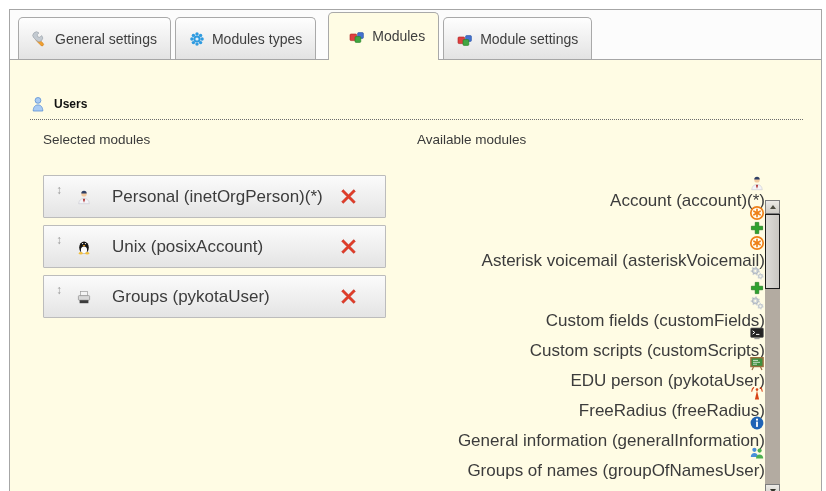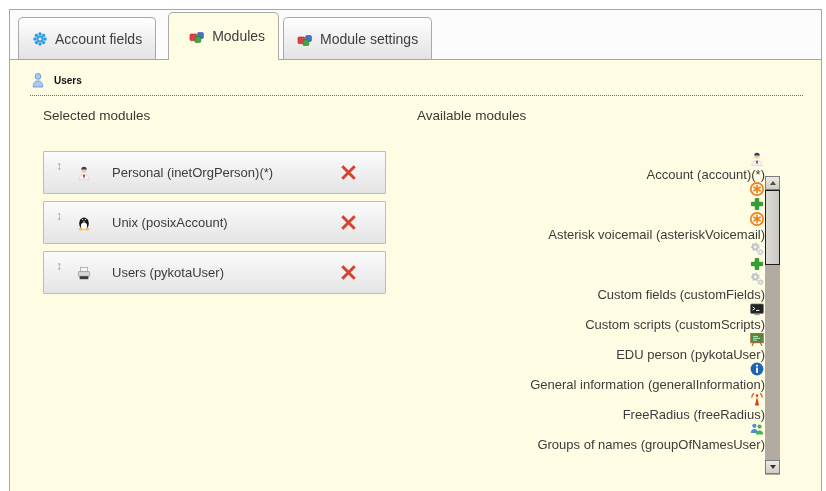--- a/index.html
+++ b/index.html
@@ -12,38 +12,38 @@
     display:flex; align-items:flex-end; padding-left:8px; position:relative; }
   .tab { display:flex; align-items:center; gap:7px; padding:0 13px; height:42px;
     background:linear-gradient(#fefefe,#e3e3e3); border:1px solid #a9a9a9; border-bottom:none;
     border-radius:5px 5px 0 0; color:#3e3e3e; font-size:14px; margin-right:4px;
     position:relative; cursor:pointer; white-space:nowrap; }
   .tab.active { background:#fffce4; height:48px; margin-bottom:-1px; z-index:2;
     margin-left:8px; padding-bottom:1px;padding-left:20px; }
   .tab-icon { width:16px; height:16px; flex:0 0 16px; }
   
   .content { position:relative; height:431px; background:#fffce4; }
-  .users-heading { margin:12px 18px 0 20px; padding-bottom:7px;
+  .users-heading { margin:36px 18px 0 20px; padding-bottom:7px;
     border-bottom:1px dotted #6b6b6b; display:flex; align-items:center; gap:8px;
-    font-weight:bold; font-size:10px; color:#111; }
+    font-weight:bold; font-size:12px; color:#111; }
   .users-heading svg { width:16px; height:16px; }
   .cols { display:flex; margin-top:12px; padding-left:33px; }
   .col-left { width:343px; margin-right:31px; }
   .col-right { width:348px; }
   .col-label { font-size:13.5px; color:#3a3a3a; margin-bottom:28px; }
   
   .sel-row { height:43px; border:1px solid #bcbcbc; border-radius:1px;
     background:linear-gradient(#fbfbfb,#e4e4e4); margin-bottom:7px;
     display:flex; align-items:center; padding:0 28px 0 12px; cursor:move; }
   .drag { color:#9a9a9a; font-size:12px; line-height:1; position:relative; top:-7px;
     width:14px; cursor:ns-resize; }
   .mod-icon { width:16px; height:16px; flex:0 0 16px; }
   .sel-row .mod-icon { margin-left:6px; }
   .sel-row .mod-label { margin-left:20px; }
-  .mod-label { font-size:13px; color:#3c3c3c; }
+  .mod-label { font-size:17px; color:#3c3c3c; }
   .delete-icon { width:17px; height:17px; margin-left:auto; cursor:pointer; }
   
   .av-row { height:30px; display:flex; align-items:flex-end;flex-direction:column; }
   .av-row .mod-label { margin-left:9px; }
   .add-icon { width:16px; height:16px; margin-left:auto; cursor:pointer; }
   
   .scrollbar { position:absolute; left:755px; top:104px; width:15px; height:299px;
     background:#b3aba1; }
   .sb-btn { height:14px; background:linear-gradient(#eceae6,#cfccc6);
     border:1px solid #7c7c7c; position:relative; cursor:pointer; }
@@ -159,23 +159,29 @@
   </symbol>
   <symbol id="sym-add-icon" viewBox="0 0 16 16">
     <path d="M6 1.6h4V6h4.4v4H10v4.4H6V10H1.6V6H6z" fill="#2fa32f" stroke="#1d7a1d" stroke-width="0.8"></path>
   </symbol>
 </svg>
 
 <div class="window">
   <div class="tabbar">
     <div class="tab">
       <svg class="tab-icon" viewBox="0 0 16 16">
+          <use href="#sym-wrench-icon"></use>
+        </svg>
+      <span>General settings</span>
+    </div>
+    <div class="tab">
+      <svg class="tab-icon" viewBox="0 0 16 16">
           <use href="#sym-gear-icon"></use>
         </svg>
-      <span>Account fields</span>
+      <span>Modules types</span>
     </div>
     <div class="tab active">
       <svg class="tab-icon" viewBox="0 0 16 16">
           <use href="#sym-blocks-icon"></use>
         </svg>
       <span>Modules</span>
     </div>
     <div class="tab">
       <svg class="tab-icon" viewBox="0 0 16 16">
           <use href="#sym-blocks-icon"></use>
@@ -214,21 +220,21 @@
               <span class="mod-label">Unix (posixAccount)</span>
               <svg class="delete-icon" viewBox="0 0 16 16">
                 <use href="#sym-delete-icon"></use>
               </svg>
             </div>
             <div class="sel-row">
               <span class="drag">↕</span>
               <svg class="mod-icon" viewBox="0 0 16 16">
                 <use href="#sym-printer-icon"></use>
               </svg>
-              <span class="mod-label">Users (pykotaUser)</span>
+              <span class="mod-label">Groups (pykotaUser)</span>
               <svg class="delete-icon" viewBox="0 0 16 16">
                 <use href="#sym-delete-icon"></use>
               </svg>
             </div>
           </div>
       </div>
       <div class="col-right">
         <div class="col-label">Available modules</div>
         <div id="available-list">
             <div class="av-row">
@@ -287,32 +293,32 @@
               <svg class="mod-icon" viewBox="0 0 16 16">
                 <use href="#sym-blackboard-icon"></use>
               </svg>
               <span class="mod-label">EDU person (pykotaUser)</span>
               <svg class="add-icon" viewBox="0 0 16 16">
                 <use href="#sym-add-icon"></use>
               </svg>
             </div>
             <div class="av-row">
               <svg class="mod-icon" viewBox="0 0 16 16">
+                <use href="#sym-antenna-icon"></use>
+              </svg>
+              <span class="mod-label">FreeRadius (freeRadius)</span>
+              <svg class="add-icon" viewBox="0 0 16 16">
+                <use href="#sym-add-icon"></use>
+              </svg>
+            </div>
+            <div class="av-row">
+              <svg class="mod-icon" viewBox="0 0 16 16">
                 <use href="#sym-info-icon"></use>
               </svg>
               <span class="mod-label">General information (generalInformation)</span>
-              <svg class="add-icon" viewBox="0 0 16 16">
-                <use href="#sym-add-icon"></use>
-              </svg>
-            </div>
-            <div class="av-row">
-              <svg class="mod-icon" viewBox="0 0 16 16">
-                <use href="#sym-antenna-icon"></use>
-              </svg>
-              <span class="mod-label">FreeRadius (freeRadius)</span>
               <svg class="add-icon" viewBox="0 0 16 16">
                 <use href="#sym-add-icon"></use>
               </svg>
             </div>
             <div class="av-row">
               <svg class="mod-icon" viewBox="0 0 16 16">
                 <use href="#sym-group-icon"></use>
               </svg>
               <span class="mod-label">Groups of names (groupOfNamesUser)</span>
               <svg class="add-icon" viewBox="0 0 16 16">

